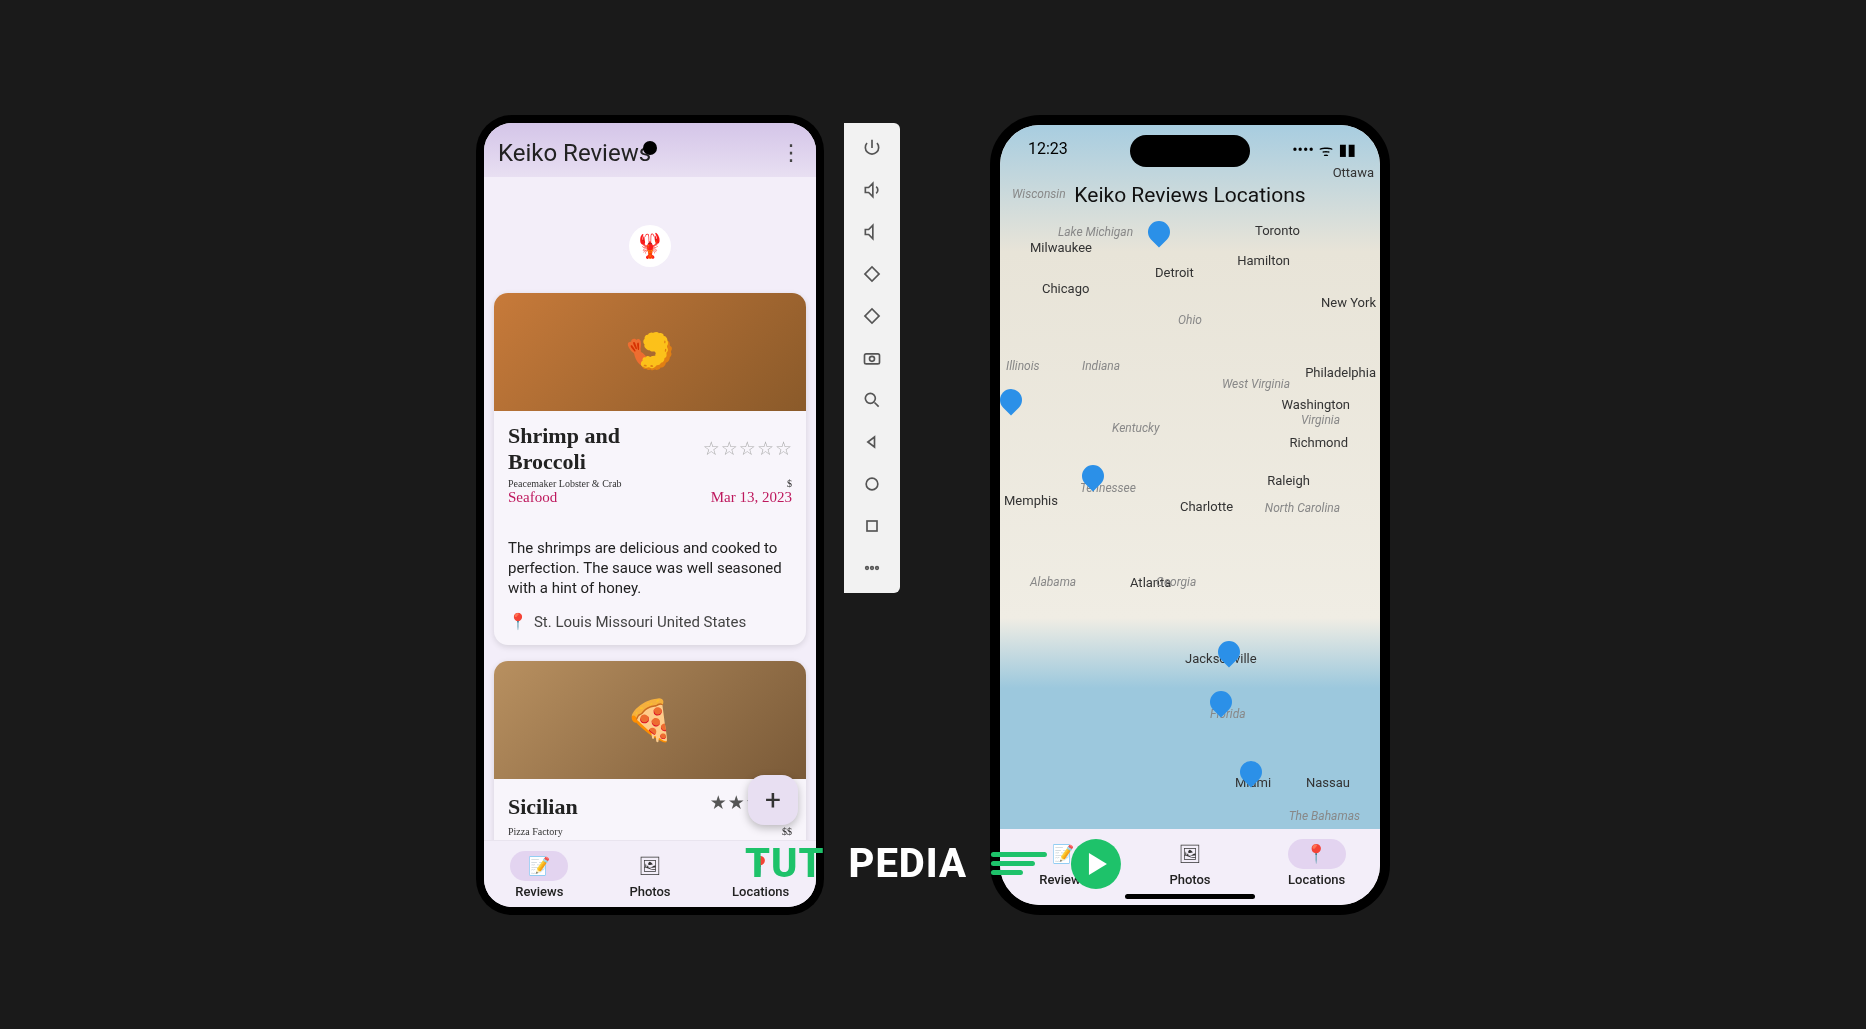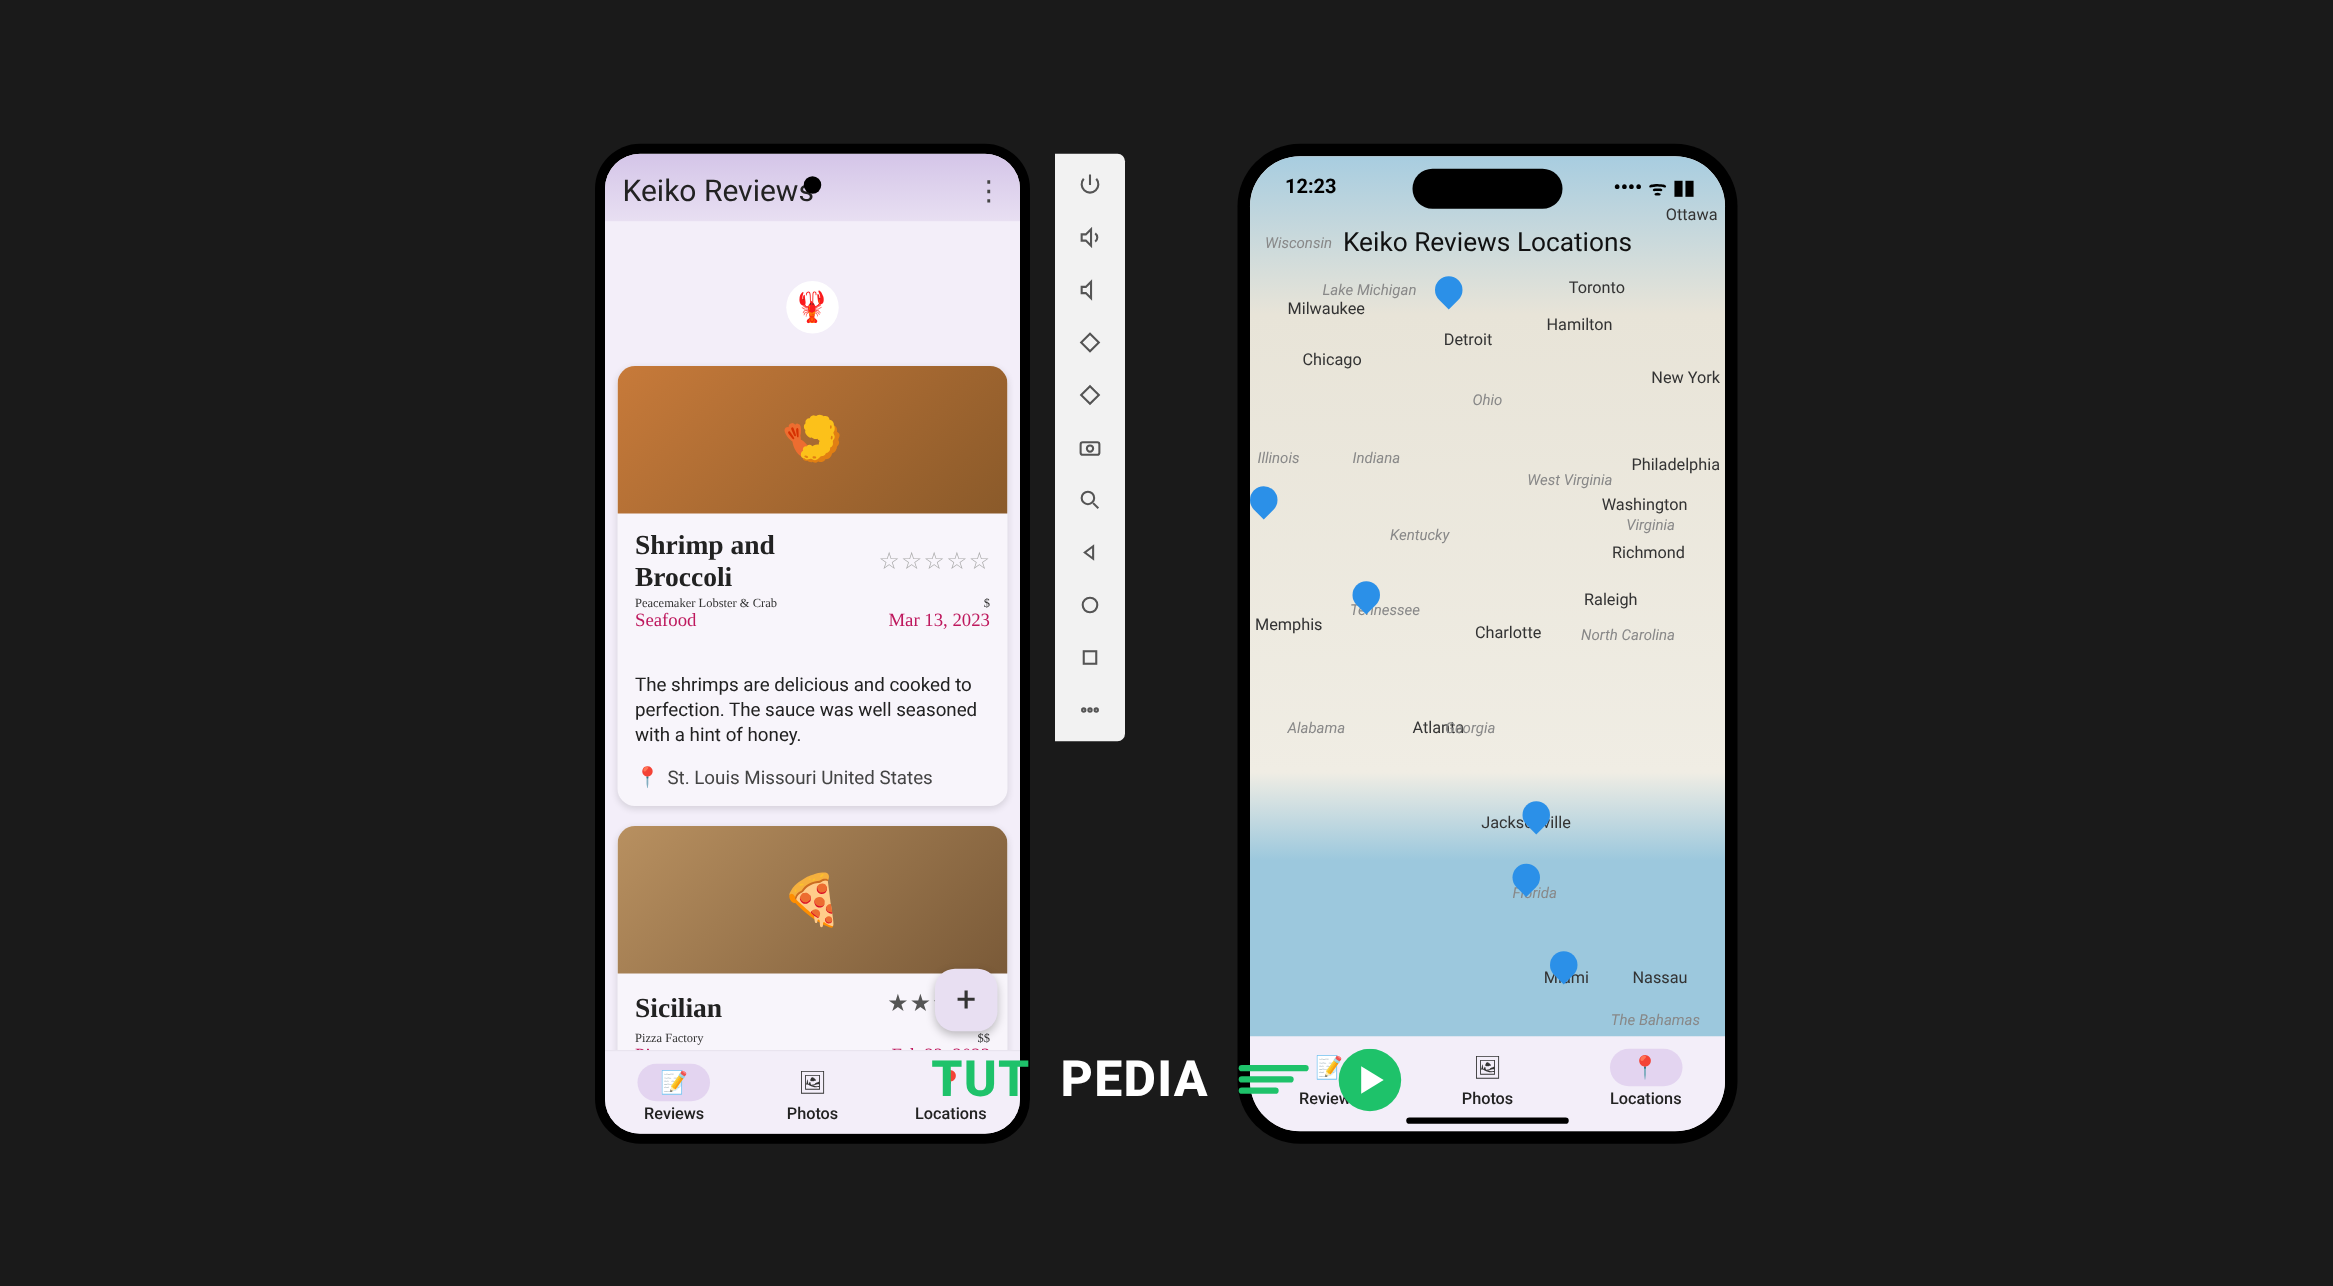--- a/index.html
+++ b/index.html
@@ -96,21 +96,21 @@
   border-radius: 50px; padding: 10px; position: relative; margin-left: 70px;
 }
 .iphone-screen {
   width: 100%; height: 100%; background: #eee; border-radius: 40px;
   overflow: hidden; display: flex; flex-direction: column; position: relative;
 }
 .dynamic-island {
   position: absolute; top: 10px; left: 50%; transform: translateX(-50%);
   width: 120px; height: 32px; background: #000; border-radius: 18px; z-index: 10;
 }
-.ios-status { position: absolute; top: 14px; left: 28px; right: 24px; display: flex; justify-content: space-between; font-size: 16px; font-weight: 700; z-index: 9; }
+.ios-status { position: absolute; top: 14px; left: 28px; right: 24px; display: flex; justify-content: space-between; font-size: 16px; font-weight: 400; z-index: 9; }
 .ios-status-right { display: flex; gap: 5px; align-items: center; }
 .map-area {
   flex: 1; position: relative;
   background: linear-gradient(180deg,#a8cde0 0%, #e8e4d8 18%, #f0ede4 70%, #9cc8dd 80%);
   overflow: hidden;
 }
 .map-title-bar { position: absolute; top: 48px; left: 0; right: 0; background: rgba(248,245,251,0.0); text-align: center; padding: 10px; z-index: 5; }
 .map-title { font-size: 21px; color: #111; }
 .map-label { position: absolute; font-size: 12px; color: #555; white-space: nowrap; }
 .map-label.city { color: #333; font-size: 13px; }

